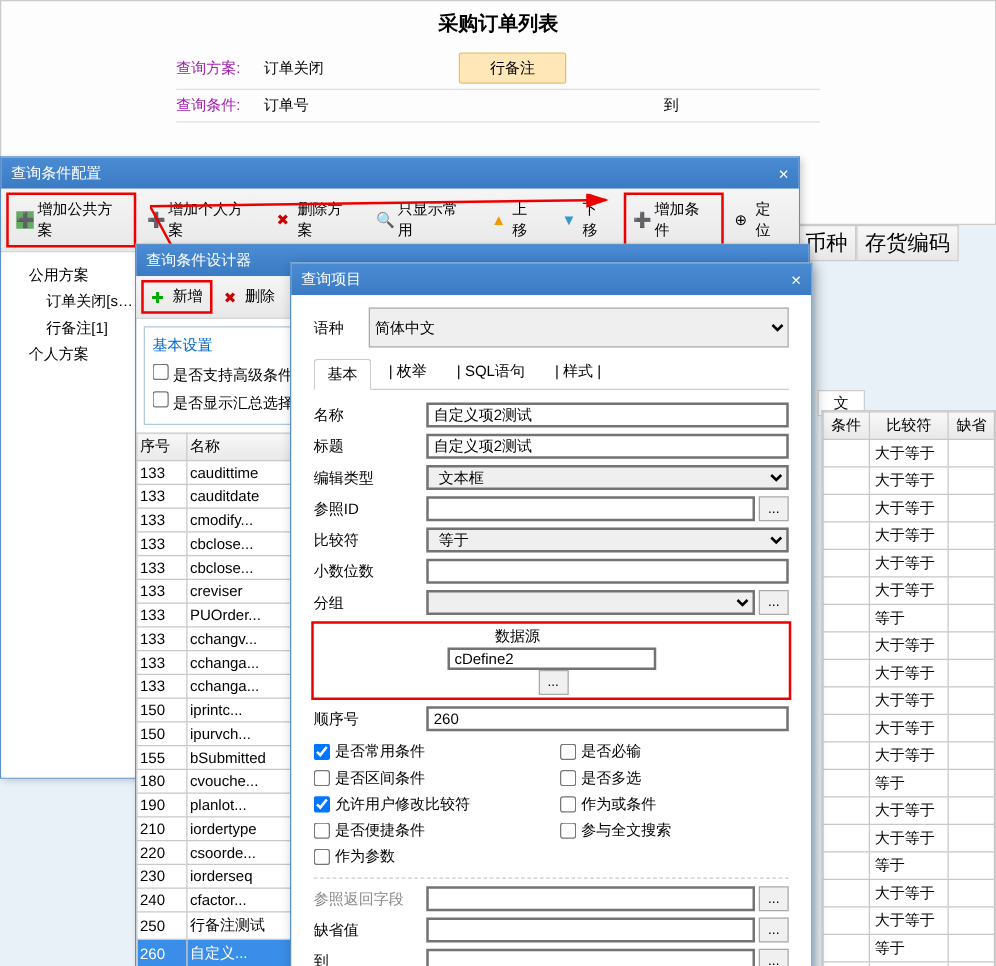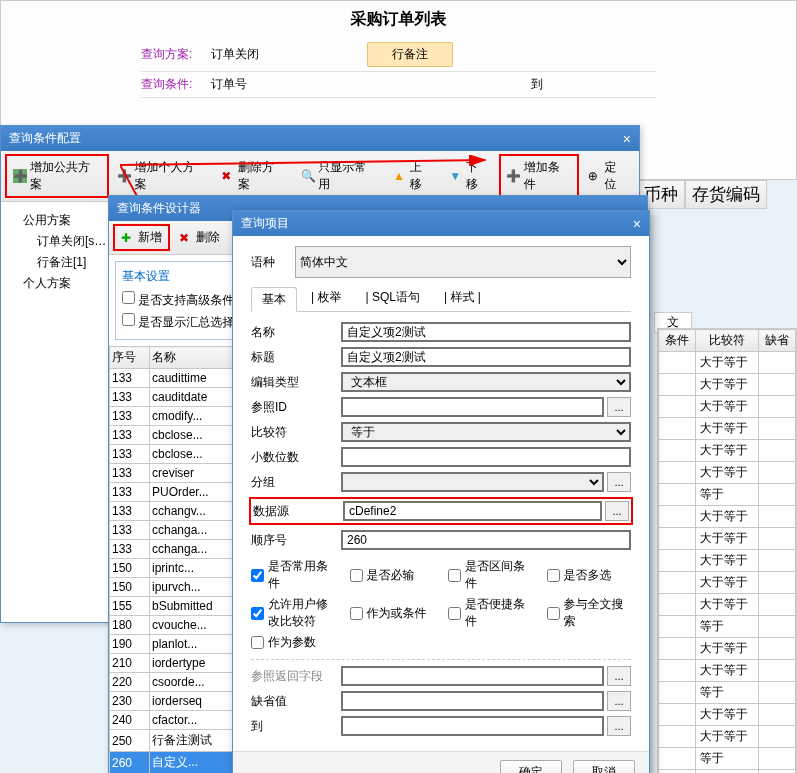--- a/index.html
+++ b/index.html
@@ -53,22 +53,22 @@
 .dialog-body { padding: 10px 18px; }
 .lang-row { display: flex; align-items: center; margin-bottom: 8px; }
 .lang-row select { flex: 1; margin-left: 20px; height: 32px; border: 1px solid #aaa; }
 .tabs { border-bottom: 1px solid #ccc; display: flex; gap: 4px; margin-bottom: 10px; }
 .tab { padding: 3px 10px; cursor: pointer; }
 .tab.active { border: 1px solid #ccc; border-bottom: 1px solid #fff; border-radius: 3px 3px 0 0; background: #fff; position: relative; top: 1px; }
 .field-row { display: flex; align-items: center; margin-bottom: 5px; }
 .field-label { width: 90px; }
 .field-input { flex: 1; height: 20px; border: 2px solid #737373; padding: 0 4px; }
 .field-btn { width: 24px; height: 20px; border: 1px solid #aaa; background: #f0f0f0; margin-left: 3px; font-size: 11px; }
-.field-row.boxed { border: 2px solid #e00; padding: 2px; margin-left: -2px; margin-right: -2px; }
-.check-grid { display: grid; grid-template-columns: 1fr 1fr 1fr 1fr; gap: 4px 14px; margin: 8px 0; }
+.field-row.boxed { border: 2px solid #e00; padding: 2px; margin-left: -2px; margin-right: -2px; flex-direction: column; }
+.check-grid { display: grid; grid-template-columns: 1fr 1fr; gap: 4px 14px; margin: 8px 0; }
 .check-grid label { display: flex; align-items: center; gap: 4px; }
 .sep { border-top: 1px dashed #ccc; margin: 6px 0; }
 .dialog-footer { text-align: right; padding: 8px 14px; background: #f4f4f4; border-top: 1px solid #ddd; }
 .dlg-btn { padding: 3px 18px; border: 1px solid #aaa; background: linear-gradient(#fff,#e8e8e8); border-radius: 2px; margin-left: 8px; cursor: pointer; }
 
 
 .red-arrow { position: absolute; top: 155px; left: 120px; width: 370px; height: 70px; pointer-events: none; }
 
 .lang-badge { position:absolute; top:312px; right:105px; border:1px solid #ccc; padding:1px 12px; background:#fff;}
 </style>

